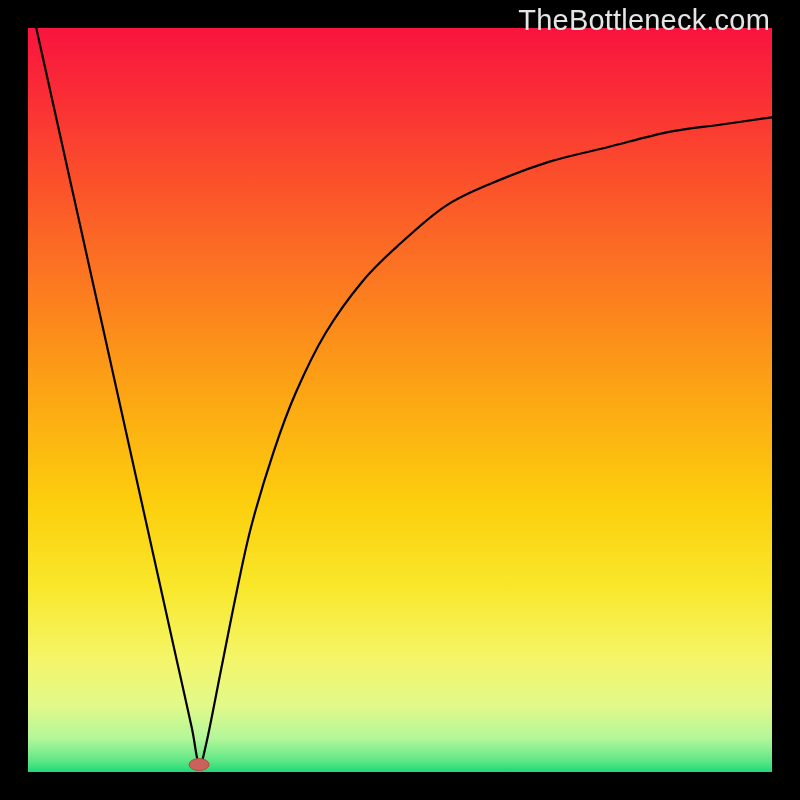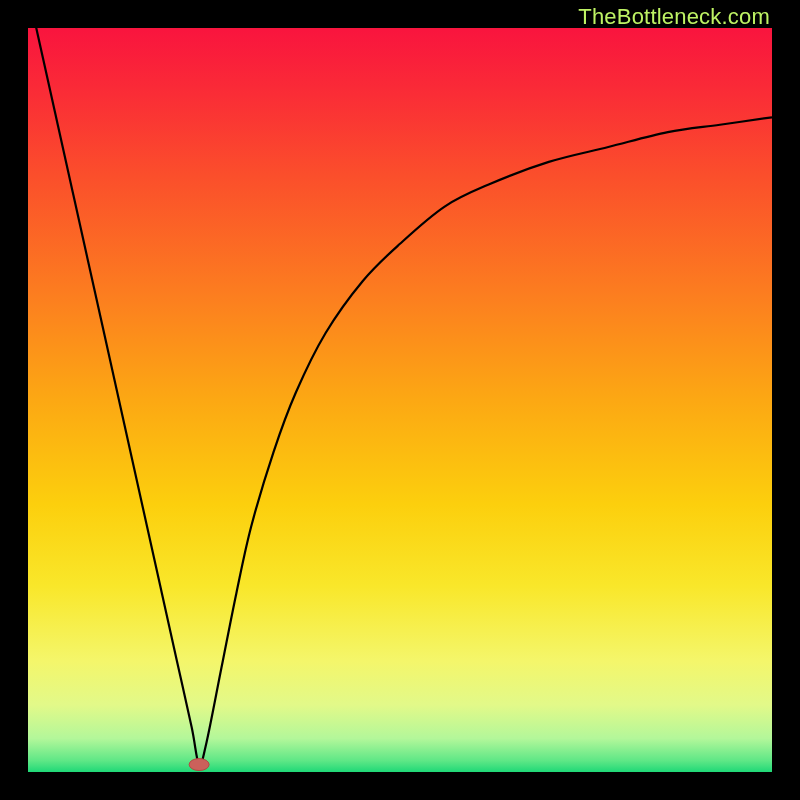--- a/index.html
+++ b/index.html
@@ -31,22 +31,22 @@
     inset: 0;
   }
   .overlay-svg {
     position: absolute;
     inset: 0;
   }
   .watermark {
     position: absolute;
     top: 4px;
     right: 30px;
-    color: #bef264;
-    font-size: 22px;
+    color: #e5e5e5;
+    font-size: 29px;
     font-weight: 500;
     letter-spacing: 0.2px;
     user-select: none;
   }
 </style>
 </head>
 <body>
 
 <div class="frame">
 

